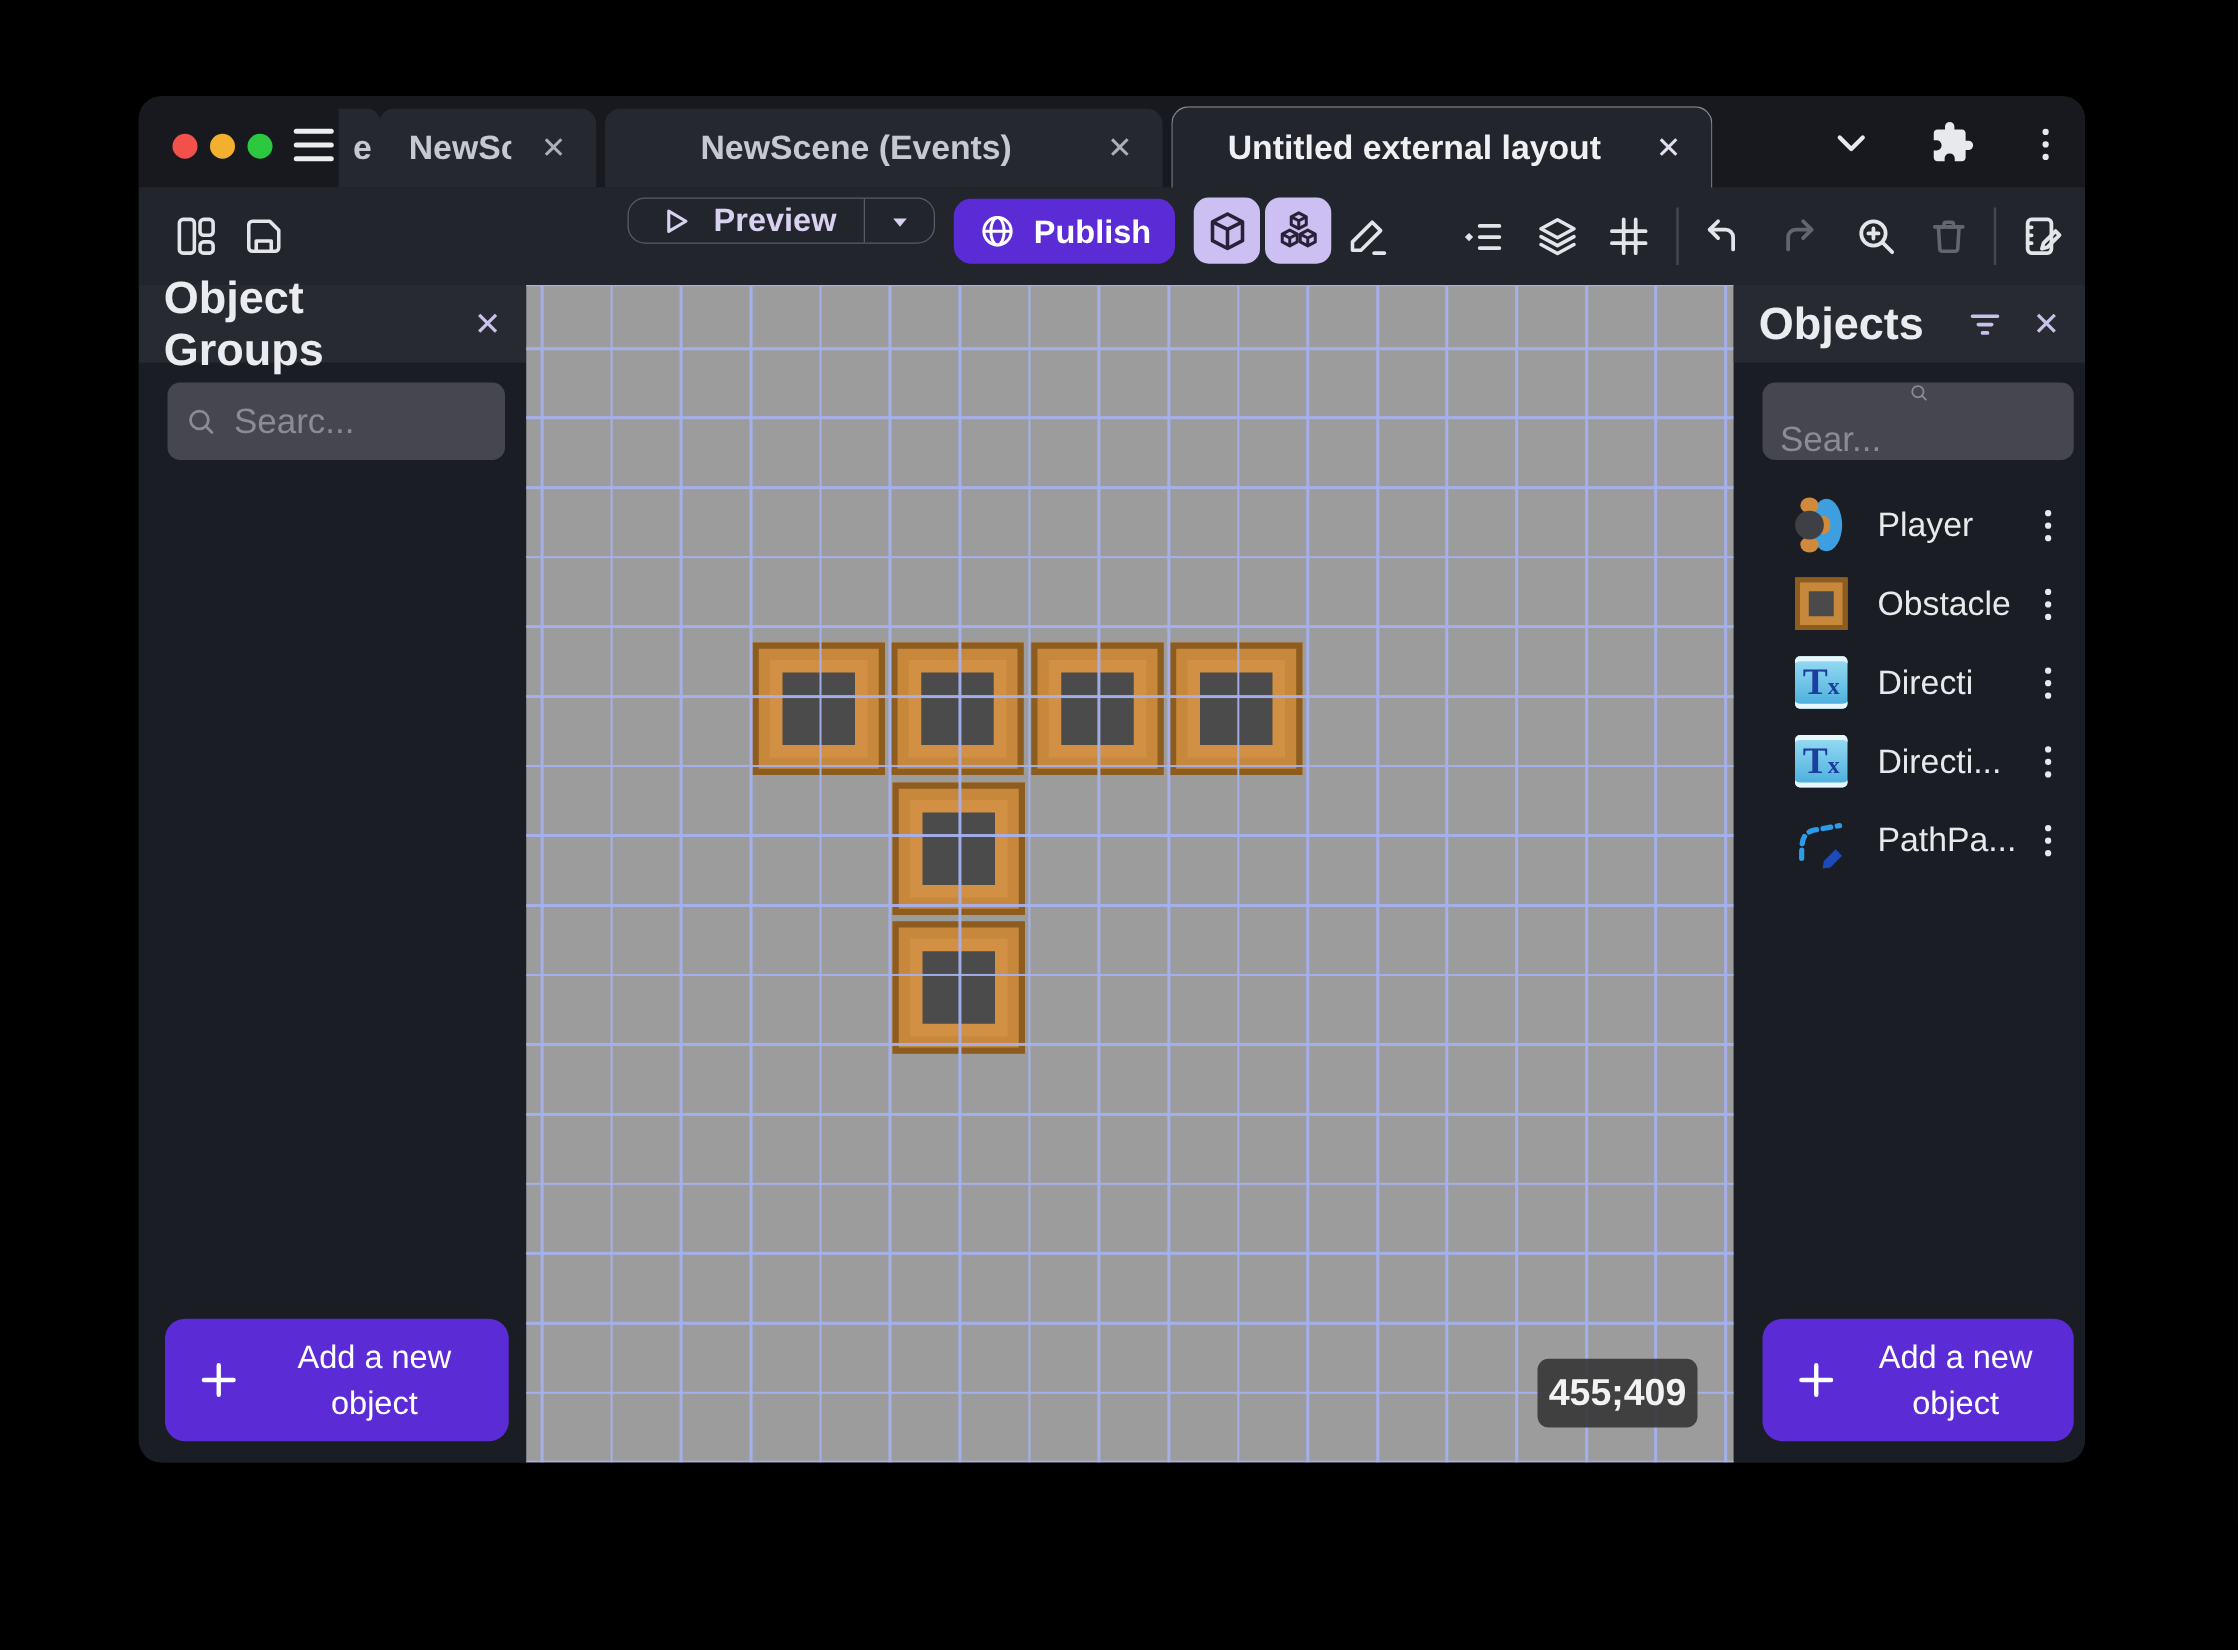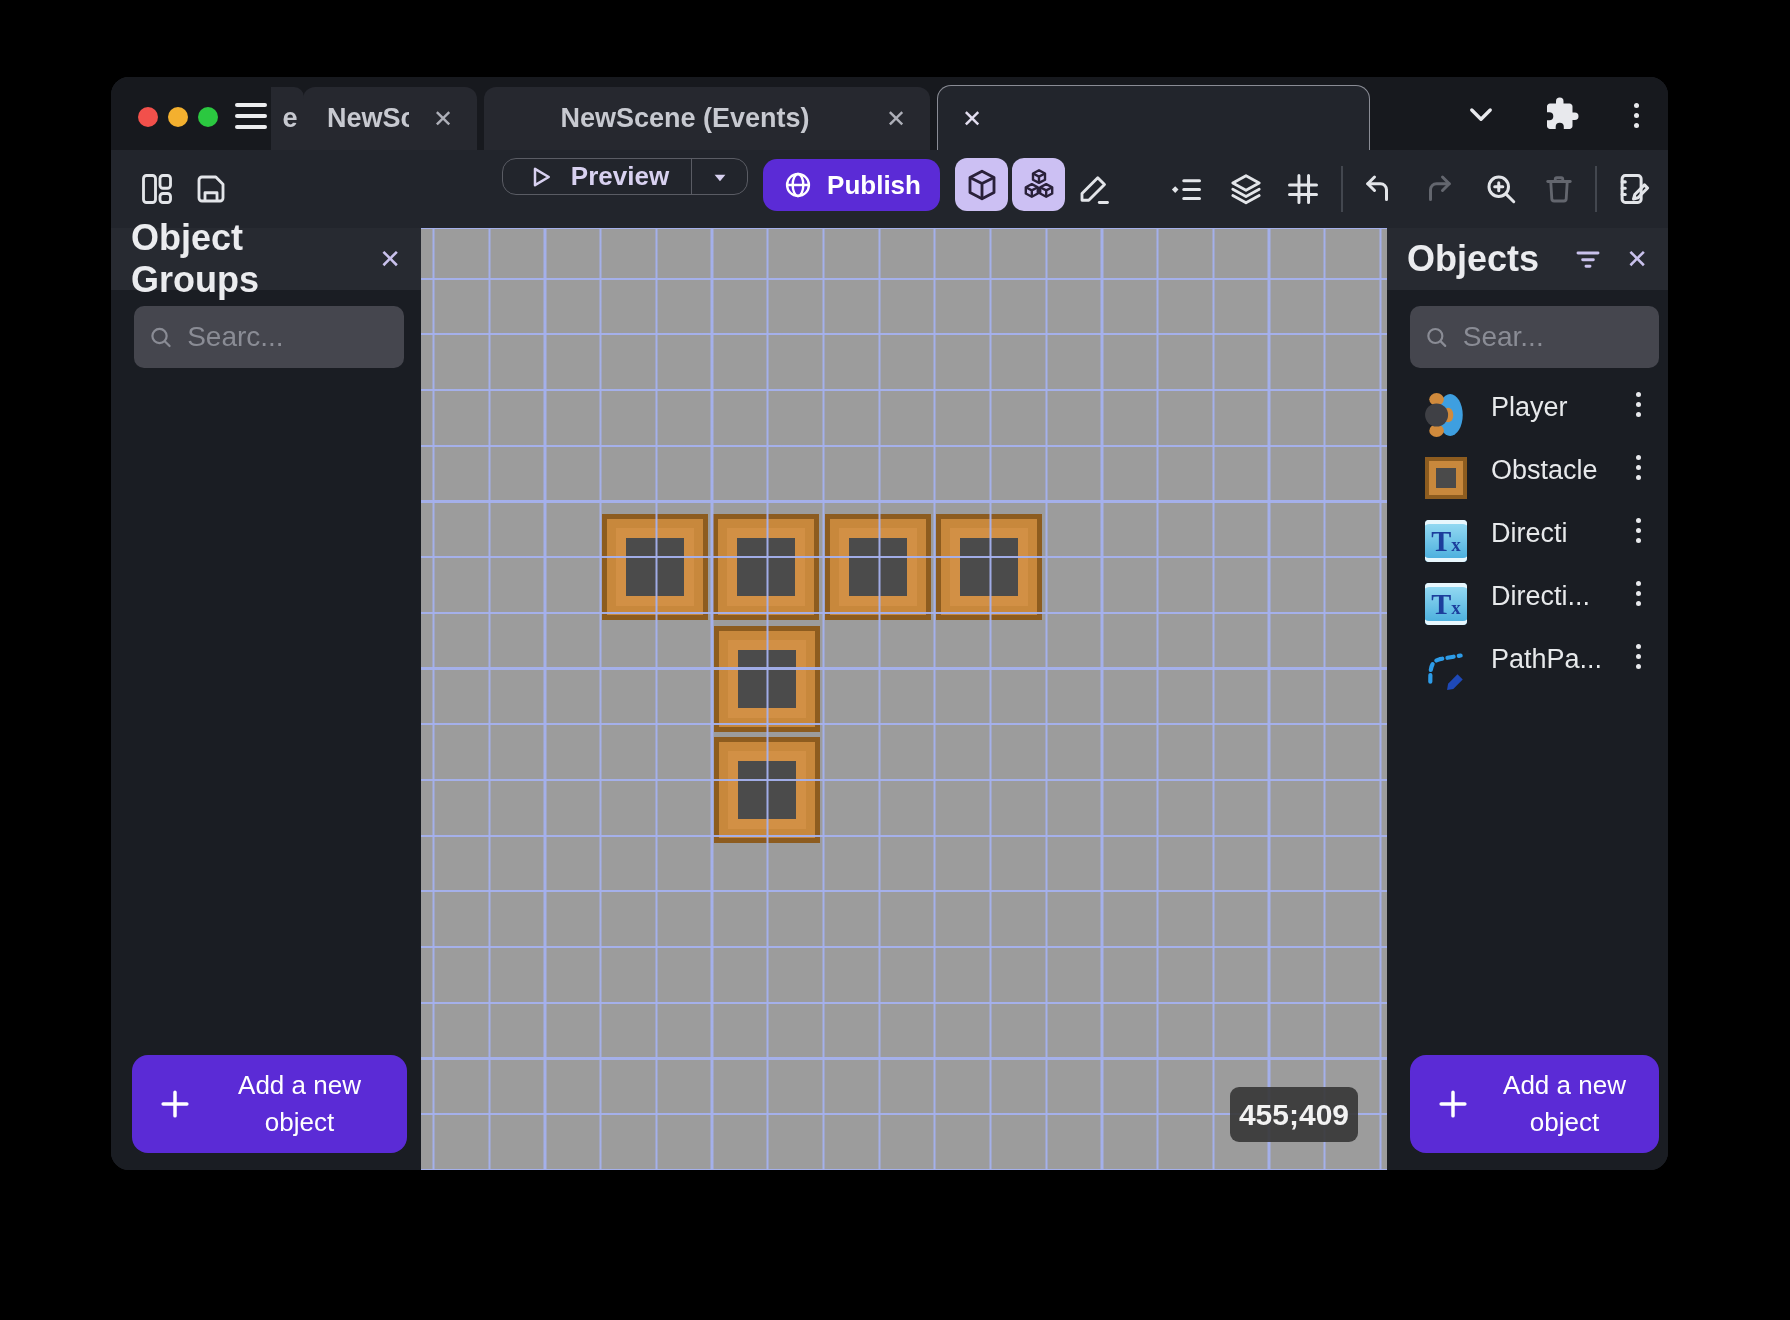--- a/index.html
+++ b/index.html
@@ -56,33 +56,33 @@
   .panel.left { left:0; width:310px; }
   .panel.right { left:1276px; width:281px; }
   .panel-header { position:absolute; left:0; top:0; width:100%; height:62px; background:#272A31;
                   display:flex; align-items:center; padding:0 20px; }
   .panel-title { font-size:36px; font-weight:700; color:#EBECEF; flex:1; }
   .panel-x { font-size:26px; color:#C9C1EC; cursor:pointer; margin-left:22px; }
   .filter-ic { color:#C9C1EC; cursor:pointer; display:flex; align-items:center; }
   .searchbox { position:absolute; top:78px; height:62px; background:#45464E; border-radius:10px;
                display:flex; align-items:center; padding:0 14px; gap:14px; }
   .panel.left .searchbox { left:23px; width:270px; }
-  .panel.right .searchbox { left:23px; width:249px; }
+  .panel.right .searchbox { left:23px; width:249px;flex-direction:column; }
   .searchbox input { background:transparent; border:none; outline:none; color:#D8D9DE;
                      font-size:28px; width:100%; font-family:"Liberation Sans", sans-serif; }
   .searchbox input::placeholder { color:#8A8C95; }
   .add-btn { position:absolute; bottom:17px; height:98px; border-radius:16px; background:#5B2BD6;
              color:#FFF; display:flex; align-items:center; padding:0 10px 0 24px; gap:8px; cursor:pointer; }
   .panel.left .add-btn { left:21px; width:275px; }
   .panel.right .add-btn { left:23px; width:249px; }
   .add-txt { flex:1; text-align:center; font-size:26px; font-weight:400; line-height:37px; }
 
   .objects-list { position:absolute; left:0; top:164px; width:100%; }
-  .obj-row { position:relative; height:56px; margin-bottom:7px; display:flex; align-items:flex-start;
-             padding-left:36px; cursor:pointer; }
+  .obj-row { position:relative; height:56px; margin-bottom:7px; display:flex; align-items:center;
+             padding-left:47px; cursor:pointer; }
   .obj-icon { width:46px; height:46px; display:flex; align-items:center; justify-content:center; }
   .obj-label { margin-left:22px; font-size:27px; color:#E7E9EB; flex:1; white-space:nowrap; overflow:hidden; }
   .kebab { width:40px; display:flex; flex-direction:column; align-items:center; gap:5px; margin-right:10px; }
   .kebab i { width:5px; height:5px; border-radius:50%; background:#E8E9EC; }
   .ob-icon { width:42px; height:42px; background:#C8883C; border:4px solid #8D5C1F;
              display:flex; align-items:center; justify-content:center; }
   .ob-core { width:20px; height:20px; background:#4A4A4A; }
   .tx-box { width:42px; height:42px; border-radius:4px; background:linear-gradient(#9ADDF4,#46ACDC);
             box-shadow: inset 0 6px 0 -2px #E8F7FD, inset 0 -6px 0 -2px #E8F7FD;
             display:flex; align-items:baseline; justify-content:center; color:#1C3E9C;
@@ -128,20 +128,21 @@
       </div>
       <div class="tab t1">
         <span class="tab-label">NewScene</span>
         <span class="tab-close">✕</span>
       </div>
       <div class="tab t2">
         <span class="tab-label">NewScene (Events)</span>
         <span class="tab-close">✕</span>
       </div>
       <div class="tab active">
+        <span class="tab-label">Untitled external layout</span>
         <span class="tab-close">✕</span>
       </div>
 
       <div class="tabbar-icon" style="left:1348px; top:16px;">
         <svg width="34" height="34" viewBox="0 0 24 24" fill="none" stroke="currentColor" stroke-width="2.4" stroke-linecap="round" stroke-linejoin="round">
             <path d="M5.5 8.5 12 15l6.5-6.5"></path>
           </svg>
       </div>
       <div class="tabbar-icon" style="left:1429px; top:15px;">
         <svg width="36" height="36" viewBox="0 0 24 24" fill="currentColor">

